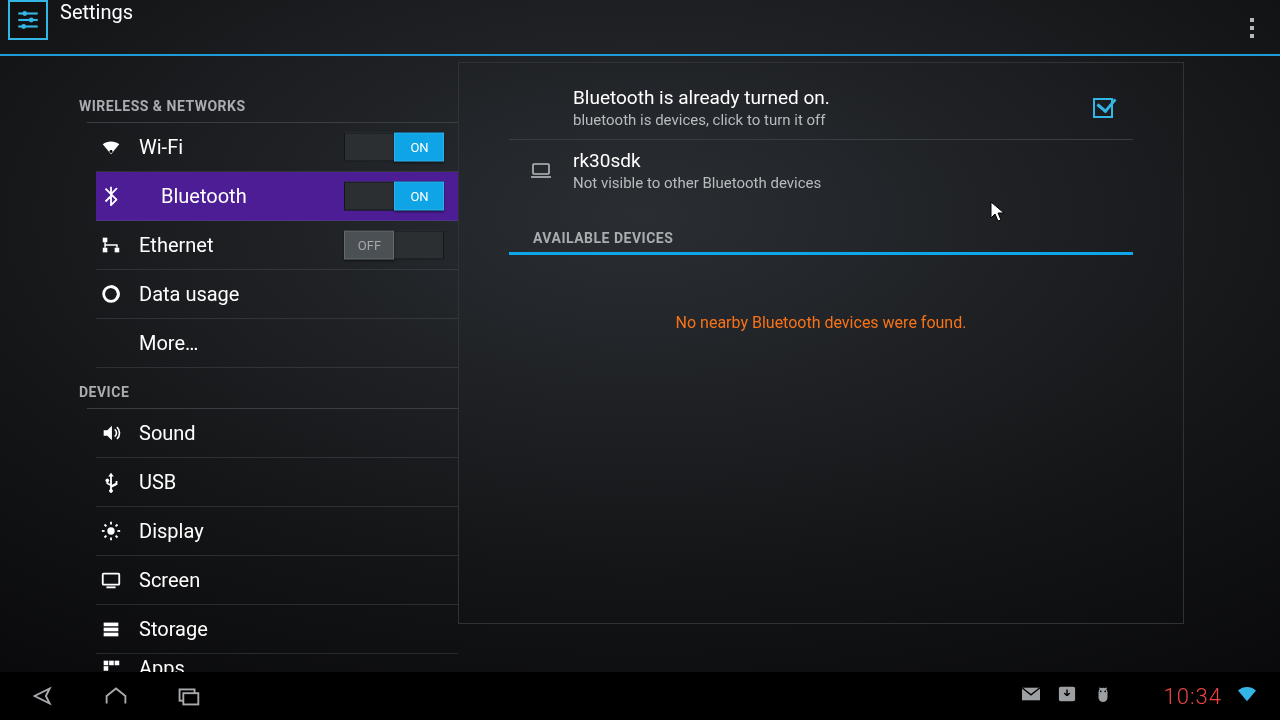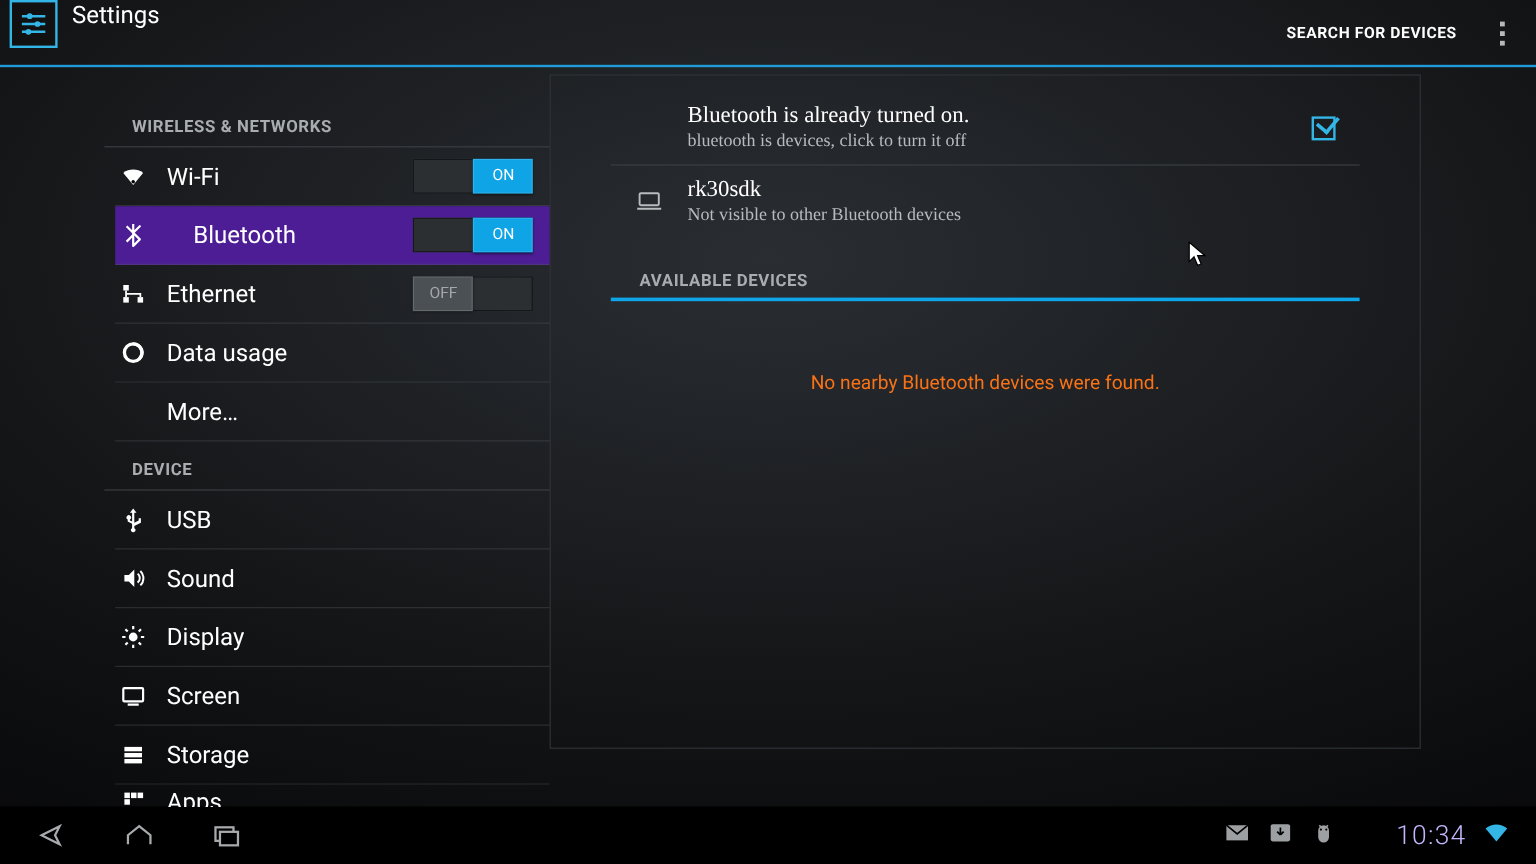--- a/index.html
+++ b/index.html
@@ -9,21 +9,21 @@
   .action-bar { height: 56px; display: flex; padding: 0 8px; border-bottom: 2px solid #1f9bd8; }
   .app-icon { width: 40px; height: 40px; border: 2px solid #33b5e5; background: #111; display: flex; align-items: center; justify-content: center; margin-right: 12px; }
   .app-title { font-size: 20px; font-weight: 400; color: #fff; }
   .action-bar .spacer { flex: 1; }
   .action-btn { font-size: 13px; font-weight: 700; letter-spacing: 0.5px; color: #fff; padding: 0 18px; height: 56px; display: flex; align-items: center; cursor: pointer; }
   .overflow-btn { width: 40px; height: 56px; display: flex; flex-direction: column; align-items: center; justify-content: center; gap: 4px; cursor: pointer; }
   .overflow-btn span { width: 4px; height: 4px; background: #b8b8b8; }
   
   .content { flex: 1; display: flex; overflow: hidden; }
   .sidebar { width: 458px; overflow-y: auto; padding-top: 26px; }
-  .cat { padding-left: 110px; }
+  .cat { padding-left: 79px; }
   .cat-title { font-size: 14px; font-weight: 700; color:#a9adb0; letter-spacing: 0.5px; padding: 16px 0 8px 0;}
   .cat-line { border-bottom: 1px solid #3a3e42; margin-left: -9px; }
   .nav-item { position: relative; height: 49px; display: flex; align-items: center; border-bottom: 1px solid rgba(90,95,100,0.35); cursor: pointer; }
   .nav-item .icon-slot { width: 43px; display: flex; align-items: center; justify-content: flex-start; padding-left: 4px; }
   .nav-item .icon-slot svg, .nav-item .icon-slot .ico { width: 22px; height: 22px; fill: #fff; color:#fff; }
   .nav-item .lbl { font-size: 20px; color: #fff; }
   .nav-item.selected { background: #4c1d95; gap: 22px; }
   .nav-item.selected .lbl { color:#fff; }
   .nav-group { margin-left: 96px; }
   .toggle { position: absolute; right: 14px; top: 50%; transform: translateY(-50%); width: 100px; height: 29px; display: flex; background: #2b2f32; box-shadow: inset 0 0 0 1px #14171a; cursor: pointer; }
@@ -31,38 +31,38 @@
   .toggle.on .knob { left: 50px; background: #0ea4e6; }
   .toggle.off .knob { left: 0; background: #4b5054; }
   .toggle .txt { position:absolute; width:51px; top:0; line-height:29px; text-align:center; font-size:13px; }
   .toggle.on .txt { left:50px; color:#fff; }
   .toggle.off .txt { left:0; color:#a4a8ab; }
   .nav-item.more .icon-slot { width:43px; }
   
   .detail { flex: 1; border: 1px solid #2f3336; margin: 6px 96px 48px 0; padding: 14px 50px 14px 50px; overflow:hidden; }
   .pref { display:flex; align-items:center; padding: 9px 0 10px 0; border-bottom: 1px solid #3a3e42; }
   .pref .pref-icon { width: 64px; display:flex; align-items:center; justify-content:center; }
-  .pref .pref-text { flex:1; display:flex; flex-direction:column; gap:2px;font-family:Liberation Serif, serif; }
+  .pref .pref-text { flex:1; display:flex; flex-direction:column; gap:2px; }
   .pref .pref-title { font-size: 19px; color: #fff; }
   .pref .pref-sub { font-size: 15px; color: #b8bcbf; }
   .pref .pref-right { width:60px; display:flex; align-items:center; justify-content:center; }
   .check { width:20px; height:20px; border:2px solid #33b5e5; position:relative; }
   .check.checked::after { content:""; position:absolute; left:3px; top:-3px; width:14px; height:9px; border-left:3px solid #33b5e5; border-bottom:3px solid #33b5e5; transform: rotate(-50deg); }
   .section-header { font-size: 14px; font-weight:700; letter-spacing:0.5px; color:#a9adb0; padding: 28px 0 6px 24px; border-bottom: 3px solid #0ea5e9; }
   .empty { text-align:center; font-size:16px; color:#f97316; padding-top: 58px; }
   
   .cursor { position:absolute; left:990px; top:201px; pointer-events:none; }
   
   .navbar { height: 48px; background: #000; display:flex; align-items:center; padding: 0 8px; }
   .nav-btn { width: 72px; height:48px; display:flex; align-items:center; justify-content:center; cursor:pointer; }
   .nav-btn svg { width:30px; height:24px; fill:none; stroke:#a8abad; stroke-width:2; }
   .navbar .flex { flex:1; }
   .tray { display:flex; align-items:center; gap:14px; padding-right:14px; }
   .tray svg { width:22px; height:18px; fill:#9da0a2; }
-  .clock { color:#c4b5fd; font-size:22px; letter-spacing:1px; font-weight:300;margin-left:36px; }
+  .clock { color:#ef4444; font-size:22px; letter-spacing:1px; font-weight:300;margin-left:36px; }
   .wifi-blue svg { fill:#33b5e5; }
   
   .sidebar::-webkit-scrollbar{display:none;}
   
   .nav-item.cut { border-bottom:none; }
 </style>
 </head>
 <body>
 
 <div class="action-bar">
@@ -71,21 +71,20 @@
       <line x1="3" y1="6" x2="21" y2="6" stroke="#33b5e5" stroke-width="2"></line>
       <line x1="3" y1="12" x2="21" y2="12" stroke="#33b5e5" stroke-width="2"></line>
       <line x1="3" y1="18" x2="21" y2="18" stroke="#33b5e5" stroke-width="2"></line>
       <circle cx="9" cy="6" r="2.2" fill="#33b5e5"></circle>
       <circle cx="15" cy="12" r="2.2" fill="#33b5e5"></circle>
       <circle cx="8" cy="18" r="2.2" fill="#33b5e5"></circle>
     </svg>
   </div>
   <div class="app-title">Settings</div>
   <div class="spacer"></div>
-  <div class="action-btn">SEARCH FOR DEVICES</div>
   <div class="overflow-btn">
     <span></span>
       <span></span>
       <span></span>
   </div>
 </div>
 
 <div class="content">
 
   <div class="sidebar">
@@ -151,33 +150,33 @@
     </div>
 
     <div class="cat">
       <div class="cat-title">DEVICE</div>
     </div>
     <div class="nav-group">
       <div class="cat-line"></div>
       <div class="nav-item">
         <span class="icon-slot">
           <svg viewBox="0 0 24 24">
-              <path d="M12 2l3 4h-2v9l4-2v-2h2v4l-6 3v2a2 2 0 1 1-2 0v-4l-4-2v-2a2 2 0 1 1 2 0v1l2 1V6H9l3-4z" fill="#fff"></path>
-            </svg>
-        </span>
-        <span class="lbl">USB</span>
-      </div>
-      <div class="nav-item">
-        <span class="icon-slot">
-          <svg viewBox="0 0 24 24">
               <path d="M4 9v6h4l5 5V4L8 9H4z" fill="#fff"></path>
               <path d="M16 8a5 5 0 0 1 0 8M18.5 5.5a9 9 0 0 1 0 13" stroke="#fff" stroke-width="1.8" fill="none"></path>
             </svg>
         </span>
         <span class="lbl">Sound</span>
+      </div>
+      <div class="nav-item">
+        <span class="icon-slot">
+          <svg viewBox="0 0 24 24">
+              <path d="M12 2l3 4h-2v9l4-2v-2h2v4l-6 3v2a2 2 0 1 1-2 0v-4l-4-2v-2a2 2 0 1 1 2 0v1l2 1V6H9l3-4z" fill="#fff"></path>
+            </svg>
+        </span>
+        <span class="lbl">USB</span>
       </div>
       <div class="nav-item">
         <span class="icon-slot">
           <svg viewBox="0 0 24 24">
               <circle cx="12" cy="12" r="4" fill="#fff"></circle>
               <g stroke="#fff" stroke-width="2">
                 <line x1="12" y1="2" x2="12" y2="5"></line>
                 <line x1="12" y1="19" x2="12" y2="22"></line>
                 <line x1="2" y1="12" x2="5" y2="12"></line>
                 <line x1="19" y1="12" x2="22" y2="12"></line>

